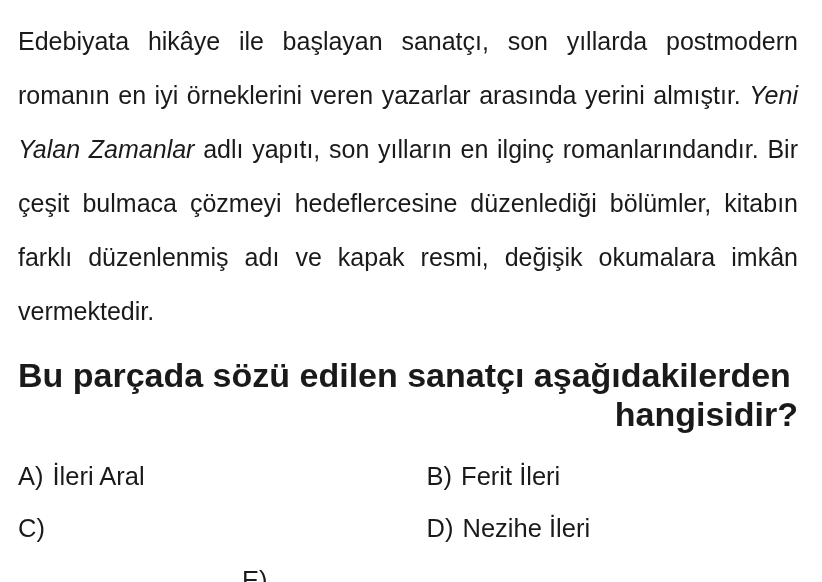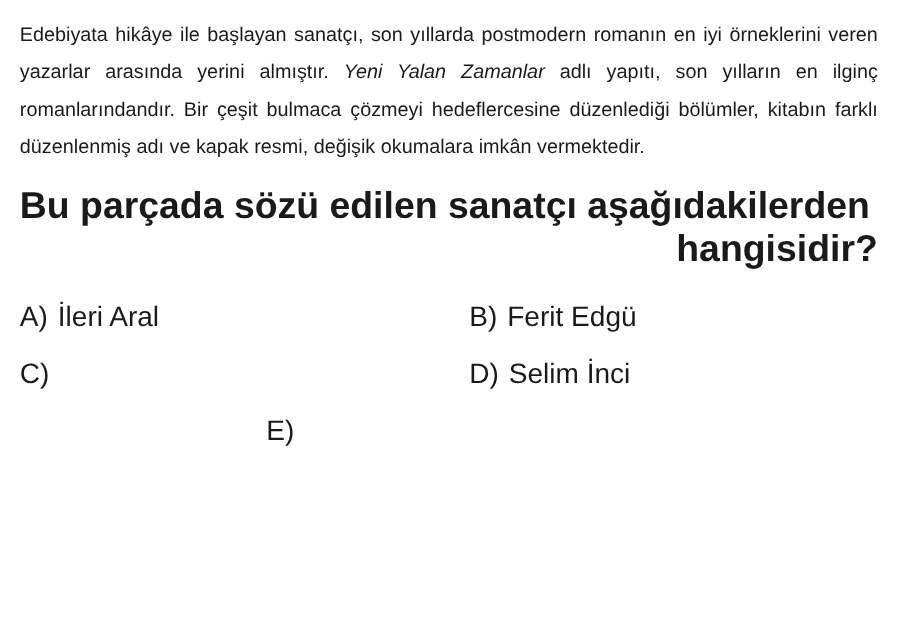--- a/index.html
+++ b/index.html
@@ -15,22 +15,22 @@
     overflow: hidden;
   }
   .page {
     position: relative;
     width: 822px;
     height: 582px;
     box-sizing: border-box;
     padding: 14px 24px 0 18px;
   }
   .passage {
-    font-size: 18px;
-    line-height: 34px;
+    font-size: 25px;
+    line-height: 54px;
     text-align: justify;
     text-justify: inter-word;
     letter-spacing: 0px;
     margin: 0;
   }
   .passage .italic {
     font-style: italic;
   }
   .question {
     font-size: 34px;
@@ -79,31 +79,31 @@
 
   <div class="choices">
 
     <div class="choice-row">
       <div class="choice col-a">
         <span class="letter">A)</span>
         <span class="text">İleri Aral</span>
       </div>
       <div class="choice col-b">
         <span class="letter">B)</span>
-        <span class="text">Ferit Edgü</span>
+        <span class="text">Ferit İleri</span>
       </div>
     </div>
 
     <div class="choice-row">
       <div class="choice col-a">
         <span class="letter">C)</span>
       </div>
       <div class="choice col-b">
         <span class="letter">D)</span>
-        <span class="text">Selim İnci</span>
+        <span class="text">Nezihe İleri</span>
       </div>
     </div>
 
     <div class="choice-row last">
       <div class="choice">
         <span class="letter">E)</span>
       </div>
     </div>
 
   </div>

